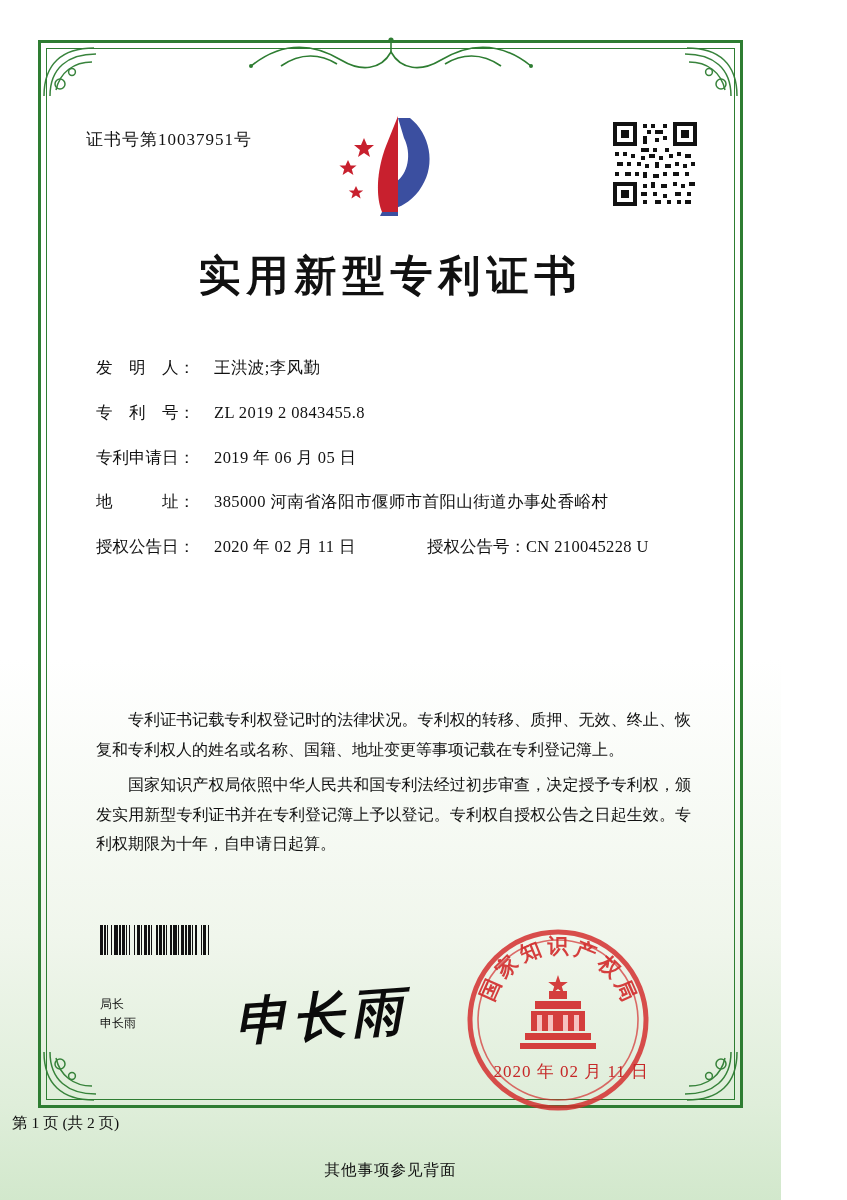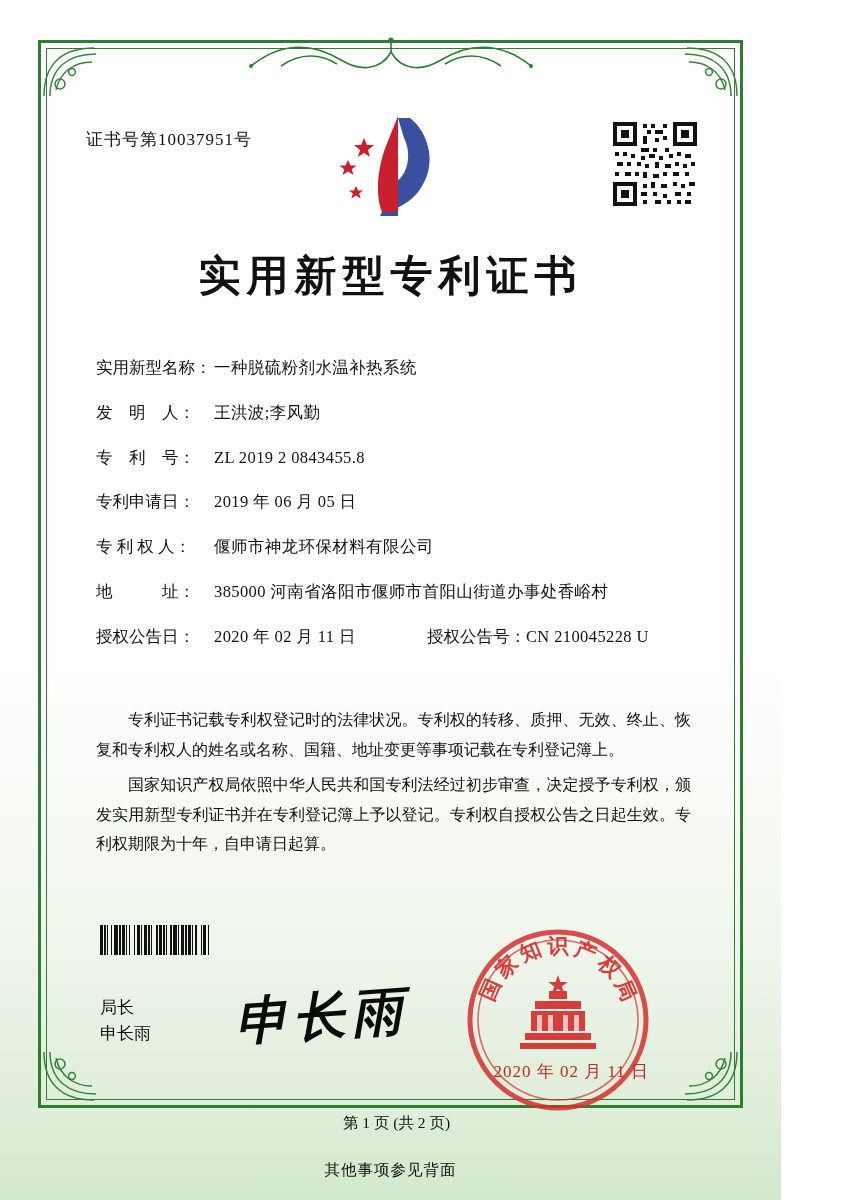--- a/index.html
+++ b/index.html
@@ -169,21 +169,21 @@
     display: block;
     background: #111;
     height: 100%;
   }
 
   
   .sig-label {
     position: absolute;
     left: 100px;
     top: 995px;
-    font-size: 17px;
+    font-size: 12px;
     line-height: 1.55;
     color: #111;
   }
   .sig-script {
     position: absolute;
     left: 235px;
     top: 982px;
     font-size: 52px;
     font-family: "Liberation Serif", "DejaVu Serif", serif;
     font-style: italic;
@@ -209,21 +209,21 @@
     color: #c62828;
     letter-spacing: 1px;
   }
 
   
   .page-footer {
     position: absolute;
     left: 0;
     right: 0;
     top: 1113px;
-    text-align: center;
+    text-align: left;
     font-size: 15.5px;
     color: #111;
     margin-left: 12px;
   }
   .outside-note {
     position: absolute;
     left: 0;
     right: 0;
     top: 1160px;
     text-align: center;
@@ -383,38 +383,30 @@
         <rect x="66" y="80" width="4" height="4"></rect>
           <rect x="74" y="80" width="6" height="4"></rect>
       </g>
     </svg>
   </div>
 
   <div class="title">实用新型专利证书</div>
 
   <div class="fields">
     <div class="field-row">
-      <span class="field-label">实用新型名称：</span>
-      <span class="field-value">一种脱硫粉剂水温补热系统</span>
-    </div>
-    <div class="field-row">
       <span class="field-label">发　明　人：</span>
       <span class="field-value">王洪波;李风勤</span>
     </div>
     <div class="field-row">
       <span class="field-label">专　利　号：</span>
       <span class="field-value">ZL 2019 2 0843455.8</span>
     </div>
     <div class="field-row">
       <span class="field-label">专利申请日：</span>
       <span class="field-value">2019 年 06 月 05 日</span>
-    </div>
-    <div class="field-row">
-      <span class="field-label">专 利 权 人：</span>
-      <span class="field-value">偃师市神龙环保材料有限公司</span>
     </div>
     <div class="field-row">
       <span class="field-label">地　　　址：</span>
       <span class="field-value">385000 河南省洛阳市偃师市首阳山街道办事处香峪村</span>
     </div>
     <div class="field-row dual">
       <span class="field-label">授权公告日：</span>
       <span class="field-value">2020 年 02 月 11 日</span>
       <span class="field-label second-label">授权公告号：</span>
       <span class="field-value">CN 210045228 U</span>

